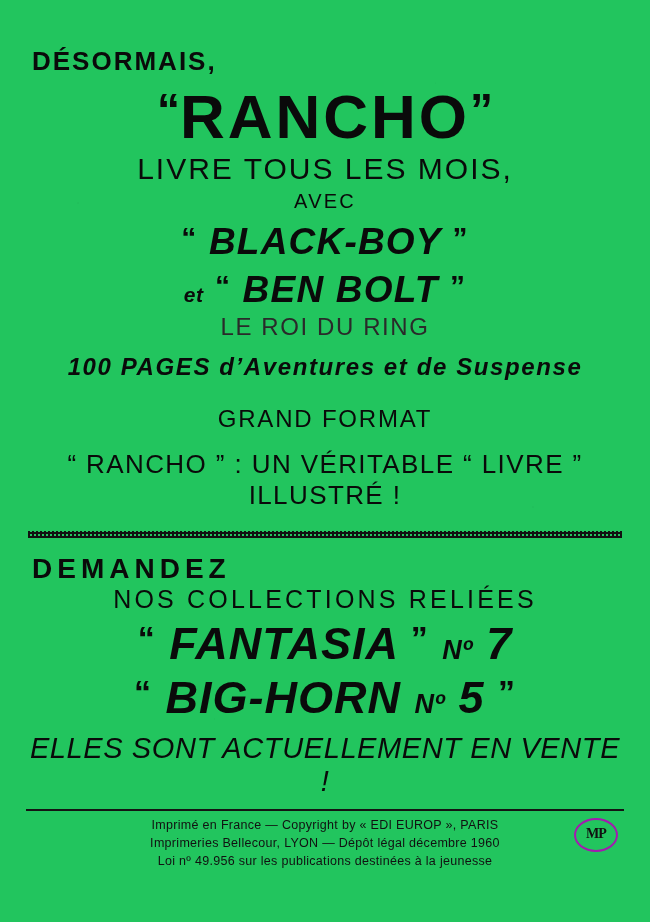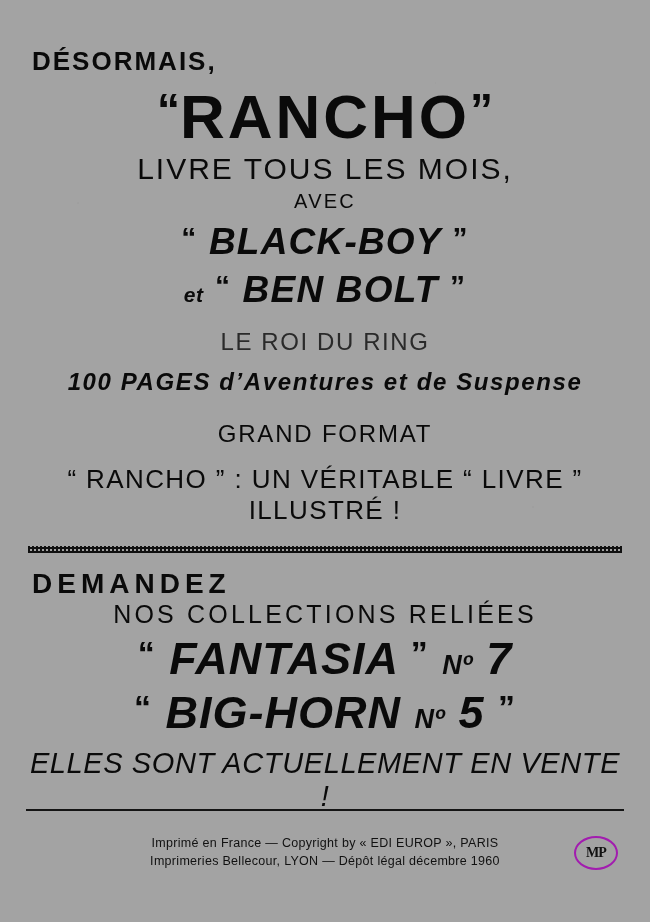--- a/index.html
+++ b/index.html
@@ -11,21 +11,21 @@
     width: 650px;
     height: 922px;
     font-family: "Liberation Sans", sans-serif;
     color: #0a0a0a;
     overflow: hidden;
   }
   .page {
     position: relative;
     width: 650px;
     height: 922px;
-    background: #a3a3a3;
+    background: #22c55e;
   }
   
   .page::before {
     content: "";
     position: absolute;
     inset: 0;
     background:
       radial-gradient(circle at 12% 22%, rgba(0,0,0,0.025) 0 1px, transparent 1px),
       radial-gradient(circle at 67% 9%, rgba(0,0,0,0.02) 0 1px, transparent 1px),
       radial-gradient(circle at 82% 55%, rgba(0,0,0,0.022) 0 1px, transparent 1px),
@@ -77,21 +77,21 @@
     font-size: 37px;
     letter-spacing: 1.2px;
     margin-bottom: 6px;
   }
   .l-blackboy .q { font-size: 30px; vertical-align: 6px; font-style: normal; }
   .l-benbolt {
     font-weight: bold;
     font-style: italic;
     font-size: 37px;
     letter-spacing: 1.2px;
-    margin-bottom: 17px;
+    margin-bottom: 2px;
   }
   .l-benbolt .small {
     font-size: 21px;
     font-weight: bold;
     font-style: italic;
     letter-spacing: 0.5px;
   }
   .l-benbolt .q { font-size: 30px; vertical-align: 6px; font-style: normal; }
   .l-roi {
     font-size: 24px;
@@ -176,21 +176,21 @@
     margin-bottom: 10px;
   }
 
   
   .colophon {
     position: absolute;
     left: 26px;
     right: 26px;
     bottom: 52px;
     border-top: 2px solid #141414;
-    padding-top: 23px;
+    padding-top: 5px;
   }
   .colophon-inner {
     position: relative;
     text-align: center;
     font-size: 12.5px;
     line-height: 1.45;
     letter-spacing: 0.3px;
     color: #111;
   }
   .colophon-inner .cl { display: block; white-space: nowrap; }
@@ -265,17 +265,18 @@
       <span class="num">5</span> <span class="q">”</span>
     </p>
 
     <p class="line l-envente">ELLES SONT ACTUELLEMENT EN VENTE !</p>
   </div>
 
   <div class="colophon">
     <div class="colophon-inner">
       <span class="cl">Imprimé en France — Copyright by « EDI EUROP », PARIS</span>
       <span class="cl">Imprimeries Bellecour, LYON — Dépôt légal décembre 1960</span>
+      <span class="cl">Loi nº 49.956 sur les publications destinées à la jeunesse</span>
       <span class="logo">MP</span>
     </div>
   </div>
 
 </div>
 
 </body></html>

